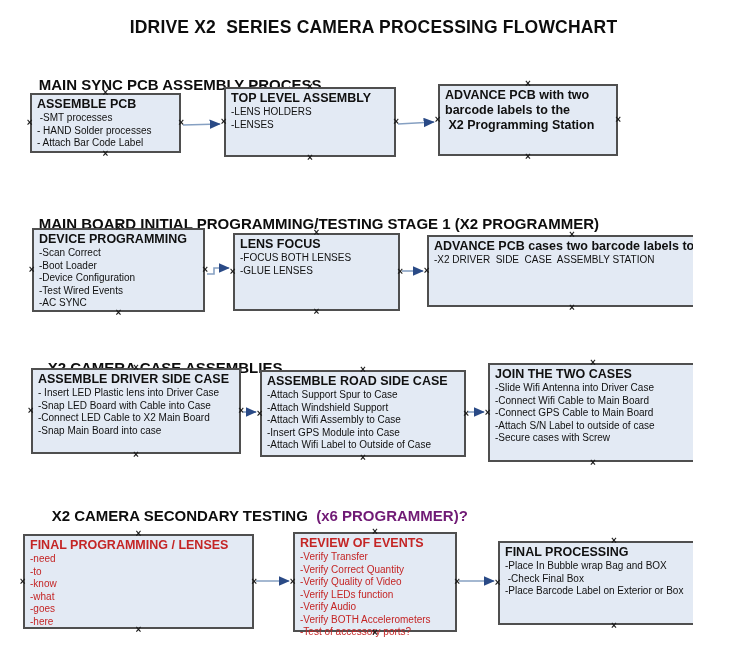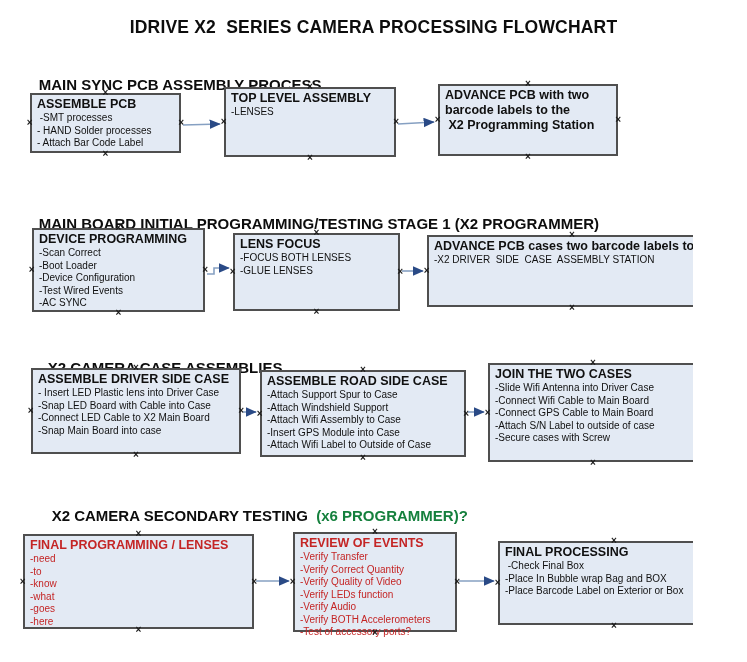--- a/index.html
+++ b/index.html
@@ -5,21 +5,21 @@
   html,body{margin:0;padding:0;background:#ffffff;}
   .canvas{
     position:relative;width:653px;height:662px;background:#ffffff;
     font-family:"Liberation Sans",sans-serif;color:#101010;overflow:hidden;padding-left:40px;
   }
   .main-title{
     position:absolute;top:17px;left:0;width:747px;text-align:center;
     font-size:17.5px;font-weight:bold;letter-spacing:.2px;white-space:pre;color:#0d0d0d;
   }
   .sec-h{position:absolute;font-size:15px;font-weight:bold;white-space:pre;color:#0d0d0d;}
-  .sec-h .red-part{color:#15803d;}
+  .sec-h .red-part{color:#701a75;}
   .box{
     position:absolute;background:#e3eaf4;border:2px solid #4f4f4f;
     box-sizing:border-box;padding:2px 4px 2px 5px;overflow:visible;
   }
   .bt{font-size:12.5px;font-weight:bold;line-height:15px;white-space:pre-wrap;}
   .ln{font-size:10px;line-height:12.5px;white-space:pre-wrap;}
   .red .bt,.red .ln{color:#c42525;}
   .handle{
     position:absolute;font-size:10px;line-height:10px;color:#1a1a1a;
     font-weight:bold;pointer-events:none;
@@ -55,20 +55,21 @@
         <div class="ln">- Attach Bar Code Label</div>
       </div>
   <span class="handle h-t">×</span>
       <span class="handle h-b">×</span>
       <span class="handle h-l">×</span>
       <span class="handle h-r">×</span>
     </div>
   <div class="box" style="left:224px;top:87px;width:172px;height:70px;">
     <div class="bt">TOP LEVEL ASSEMBLY</div>
     <div>
+        <div class="ln">-LENS HOLDERS</div>
         <div class="ln">-LENSES</div>
       </div>
   <span class="handle h-t">×</span>
       <span class="handle h-b">×</span>
       <span class="handle h-l">×</span>
       <span class="handle h-r">×</span>
     </div>
   <div class="box" style="left:438px;top:84px;width:180px;height:72px;">
     <div class="bt">ADVANCE PCB with two
 barcode labels to the
@@ -185,22 +186,22 @@
         <div class="ln">-Test of accessory ports?</div>
       </div>
   <span class="handle h-t">×</span>
       <span class="handle h-b">×</span>
       <span class="handle h-l">×</span>
       <span class="handle h-r">×</span>
     </div>
   <div class="box" style="left:498px;top:541px;width:232px;height:84px;">
     <div class="bt">FINAL PROCESSING</div>
     <div>
+        <div class="ln">-Place In Bubble wrap Bag and BOX</div>
         <div class="ln"> -Check Final Box</div>
-        <div class="ln">-Place In Bubble wrap Bag and BOX</div>
         <div class="ln">-Place Barcode Label on Exterior or Box</div>
       </div>
   <span class="handle h-t">×</span>
       <span class="handle h-b">×</span>
       <span class="handle h-l">×</span>
       <span class="handle h-r">×</span>
     </div>
 
   <svg class="arrows" width="747" height="662">
     <defs>

